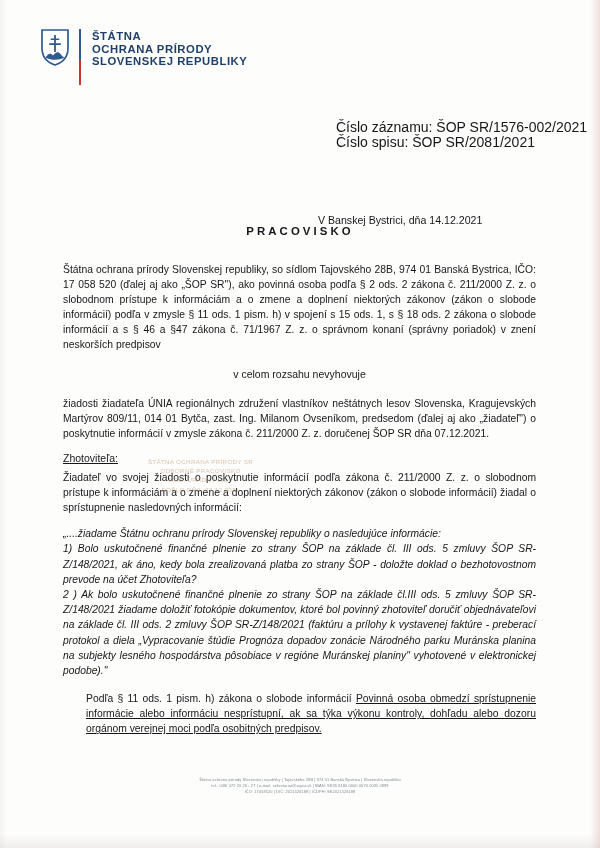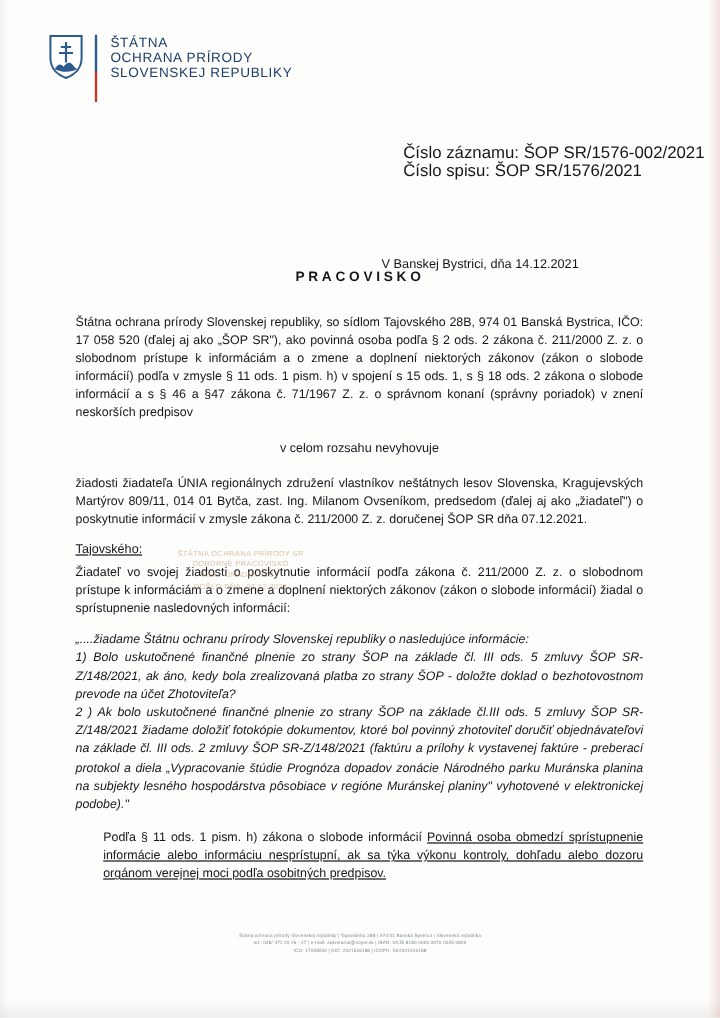--- a/index.html
+++ b/index.html
@@ -43,21 +43,21 @@
     width:30px;height:38px;flex:0 0 auto;
   }
   .divider-bar{
     width:2px;height:56px;margin-left:9px;margin-top:1px;flex:0 0 auto;
     background:linear-gradient(to bottom,#2d5b8e 0%,#2d5b8e 56%,#c8352b 56%,#c8352b 100%);
   }
   .org-lines{
     margin-left:11px;margin-top:2px;
     color:#1f3f6b;
     font-size:11.3px;
-    font-weight:normal;
+    font-weight:bold;
     letter-spacing:.55px;
     line-height:12.6px;
   }
   .org-lines div{white-space:nowrap;}
 
   
   .refblock{
     position:absolute;left:336px;top:120px;
     font-size:14px;line-height:14.6px;
     color:#17171a;
@@ -152,42 +152,42 @@
     <span class="divider-bar"></span>
     <div class="org-lines">
       <div>ŠTÁTNA</div>
       <div>OCHRANA PRÍRODY</div>
       <div>SLOVENSKEJ REPUBLIKY</div>
     </div>
   </div>
 
   <div class="refblock">
     <div>Číslo záznamu:  ŠOP SR/1576-002/2021</div>
-    <div>Číslo spisu: ŠOP SR/1576/2021</div>
+    <div>Číslo spisu: ŠOP SR/2081/2021</div>
   </div>
   <div class="place-date">V Banskej Bystrici, dňa 14.12.2021</div>
 
   <div class="doc-title">PRACOVISKO</div>
 
   <div class="watermark">
     <div>ŠTÁTNA OCHRANA PRÍRODY SR</div>
     <div>ODBORNÉ PRACOVISKO</div>
     <div>REG. ÚRADNÝ LIST</div>
     <div>DOŠLO DŇA: 07.12.2021</div>
   </div>
 
   <div class="body-col">
 
     <p class="para">Štátna ochrana prírody Slovenskej republiky, so sídlom Tajovského 28B, 974 01 Banská Bystrica, IČO: 17 058 520 (ďalej aj ako „ŠOP SR"), ako povinná osoba podľa § 2 ods. 2 zákona č. 211/2000 Z. z. o slobodnom prístupe k informáciám a o zmene a doplnení niektorých zákonov (zákon o slobode informácií) podľa v zmysle § 11 ods. 1 pism. h) v spojení s 15 ods. 1, s § 18 ods. 2 zákona o slobode informácií a s § 46 a §47 zákona č. 71/1967 Z. z. o správnom konaní (správny poriadok) v znení neskorších predpisov</p>
 
     <div class="center-line">v celom rozsahu nevyhovuje</div>
 
     <p class="para">žiadosti žiadateľa ÚNIA regionálnych združení vlastníkov neštátnych lesov Slovenska, Kragujevských Martýrov 809/11, 014 01 Bytča, zast. Ing. Milanom Ovseníkom, predsedom (ďalej aj ako „žiadateľ") o poskytnutie informácií v zmysle zákona č. 211/2000 Z. z. doručenej ŠOP SR dňa 07.12.2021.</p>
 
-    <div class="section-head">Tajovského:</div>
+    <div class="section-head">Zhotoviteľa:</div>
 
     <p class="para">Žiadateľ vo svojej žiadosti o poskytnutie informácií podľa zákona č. 211/2000 Z. z. o slobodnom prístupe k informáciám a o zmene a doplnení niektorých zákonov (zákon o slobode informácií) žiadal o sprístupnenie nasledovných informácií:</p>
 
     <p class="quote tight">„....žiadame Štátnu ochranu prírody Slovenskej republiky o nasledujúce informácie:</p>
     <p class="quote tight">1) Bolo uskutočnené finančné plnenie zo strany ŠOP na základe čl. III ods. 5 zmluvy ŠOP SR-Z/148/2021, ak áno, kedy bola zrealizovaná platba zo strany ŠOP - doložte doklad o bezhotovostnom prevode na účet Zhotoviteľa?</p>
     <p class="quote">2 ) Ak bolo uskutočnené finančné plnenie zo strany ŠOP na základe čl.III ods. 5  zmluvy ŠOP SR-Z/148/2021 žiadame doložiť fotokópie dokumentov, ktoré bol povinný zhotoviteľ doručiť objednávateľovi na základe čl. III ods. 2 zmluvy ŠOP SR-Z/148/2021 (faktúru a prílohy k vystavenej faktúre - preberací protokol a diela „Vypracovanie štúdie Prognóza dopadov zonácie Národného parku Muránska planina na subjekty lesného hospodárstva pôsobiace v regióne Muránskej planiny" vyhotovené v elektronickej podobe)."</p>
 
     <p class="para" style="margin-top:13px;margin-left:23px;"><span>Podľa § 11 ods. 1 pism. h) zákona o slobode informácií </span><span class="u">Povinná osoba obmedzí sprístupnenie informácie alebo informáciu nesprístupní, ak sa týka výkonu kontroly, dohľadu alebo dozoru orgánom verejnej moci podľa osobitných predpisov.</span></p>
   </div>
 

